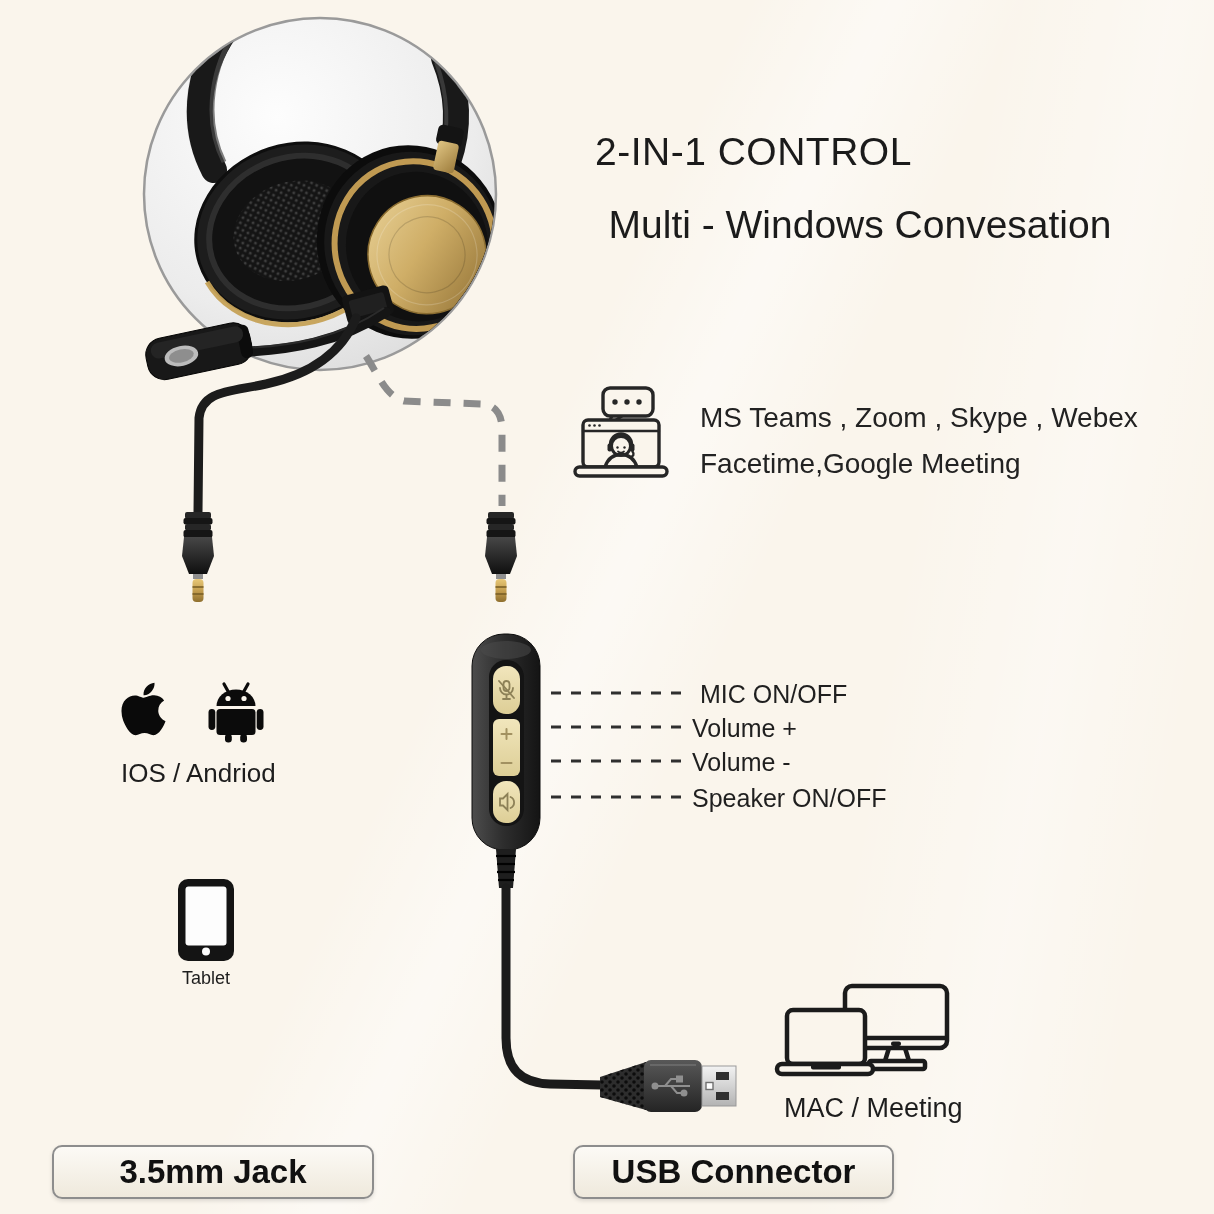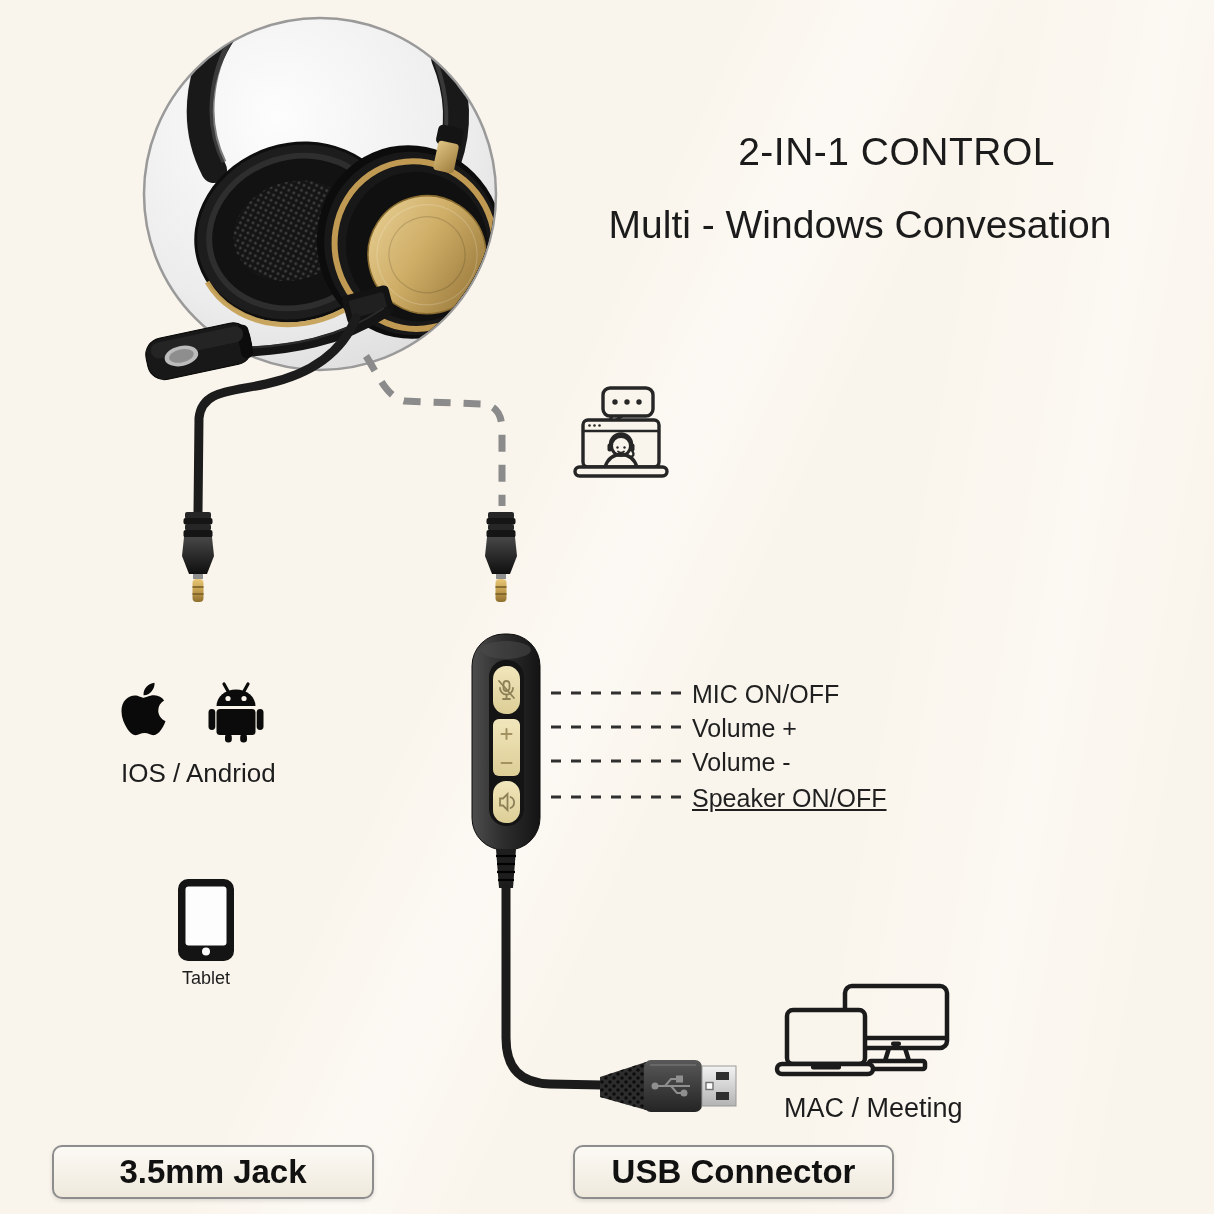--- a/index.html
+++ b/index.html
@@ -6,25 +6,25 @@
   body{
     width:1214px;height:1214px;position:relative;overflow:hidden;
     background:
       linear-gradient(115deg, rgba(255,255,255,0) 42%, rgba(255,255,255,.45) 50%, rgba(255,255,255,0) 58%),
       linear-gradient(100deg, rgba(255,255,255,0) 70%, rgba(255,255,255,.35) 82%, rgba(255,255,255,0) 92%),
       #faf5ec;
     font-family:"Liberation Sans", sans-serif;
     color:#1b1b1b;
   }
   .abs{position:absolute;}
-  .title{left:595px;top:130px;width:460px;text-align:right;font-size:39px;letter-spacing:.5px;white-space:nowrap;}
+  .title{left:595px;top:130px;width:460px;text-align:left;font-size:39px;letter-spacing:.5px;white-space:nowrap;}
   .subtitle{left:575px;top:203px;width:570px;text-align:center;font-size:39px;white-space:nowrap;}
   .platforms{left:700px;top:395px;font-size:28px;line-height:46px;color:#222;white-space:nowrap;}
   .callout{left:692px;font-size:25px;color:#1f1f1f;line-height:30px;white-space:nowrap;}
-  .c1{top:679px;} .c2{top:713px;} .c3{top:747px;} .c4{top:783px;text-decoration:underline;}
+  .c1{top:679px;margin-left:8px;} .c2{top:713px;} .c3{top:747px;} .c4{top:783px;}
   .devlabel{font-size:26px;color:#1d1d1d;white-space:nowrap;}
   .ios{left:121px;top:758px;}
   .tab{left:150px;top:968px;width:112px;text-align:center;font-size:18px;}
   .mac{left:784px;top:1093px;font-size:27px;}
   .badge{
     top:1145px;height:50px;border:2px solid #8d8d8d;border-radius:10px;
     background:linear-gradient(180deg,#fcfaf5,#efe9dc);
     box-shadow:0 2px 4px rgba(0,0,0,.12);
     display:flex;align-items:center;justify-content:center;
     font-size:33px;font-weight:700;color:#111;
@@ -285,20 +285,22 @@
     <rect x="787" y="1010" width="78" height="54" rx="6" fill="#faf5ec"></rect>
     <rect x="777" y="1064" width="96" height="10" rx="5" fill="#faf5ec"></rect>
     <rect x="811" y="1064" width="30" height="5.5" rx="2" fill="#1b1b1b" stroke="none"></rect>
   </g>
 </svg>
 
 <div class="abs title">2-IN-1 CONTROL</div>
 <div class="abs subtitle">Multi - Windows Convesation</div>
 
 <div class="abs platforms">
+  <div>MS Teams , Zoom , Skype , Webex</div>
+  <div>Facetime,Google Meeting</div>
 </div>
 
 <div class="abs callout c1">MIC ON/OFF</div>
 <div class="abs callout c2">Volume +</div>
 <div class="abs callout c3">Volume -</div>
 <div class="abs callout c4">Speaker ON/OFF</div>
 
 <div class="abs devlabel ios">IOS / Andriod</div>
 <div class="abs devlabel tab">Tablet</div>
 <div class="abs devlabel mac">MAC / Meeting</div>

